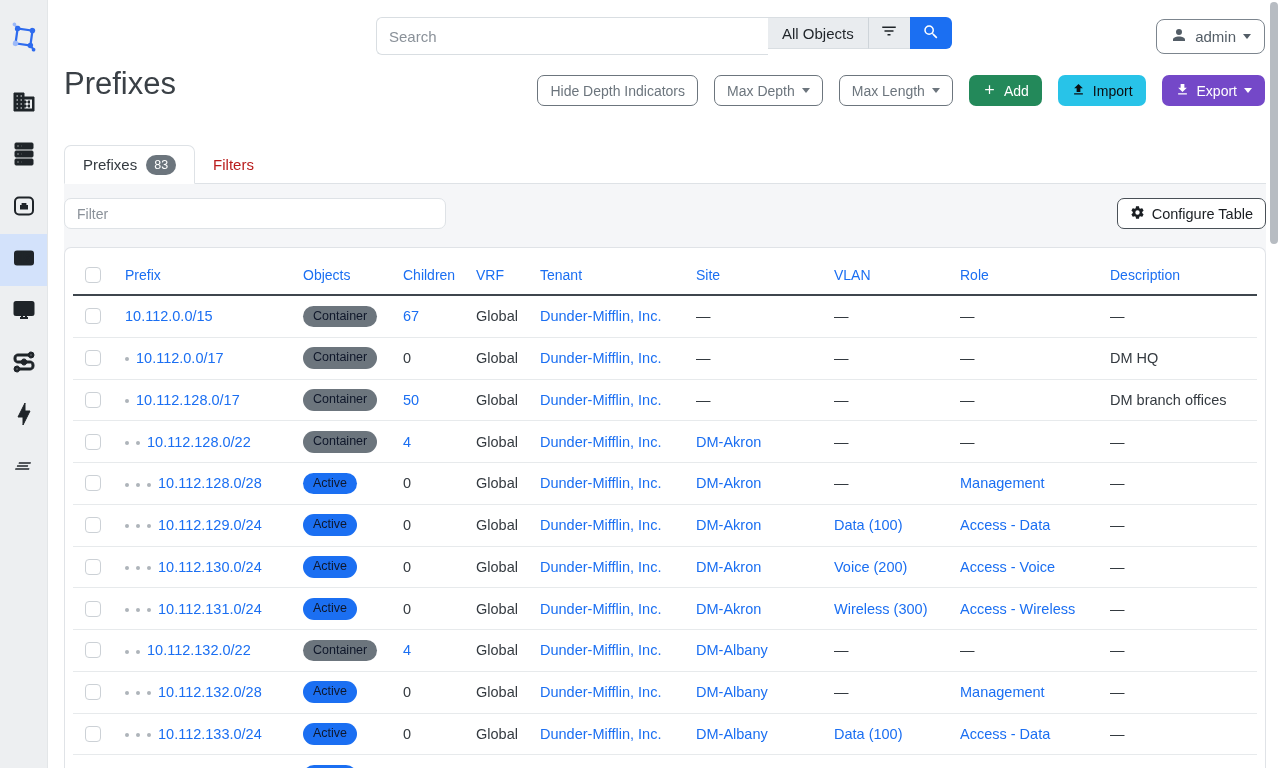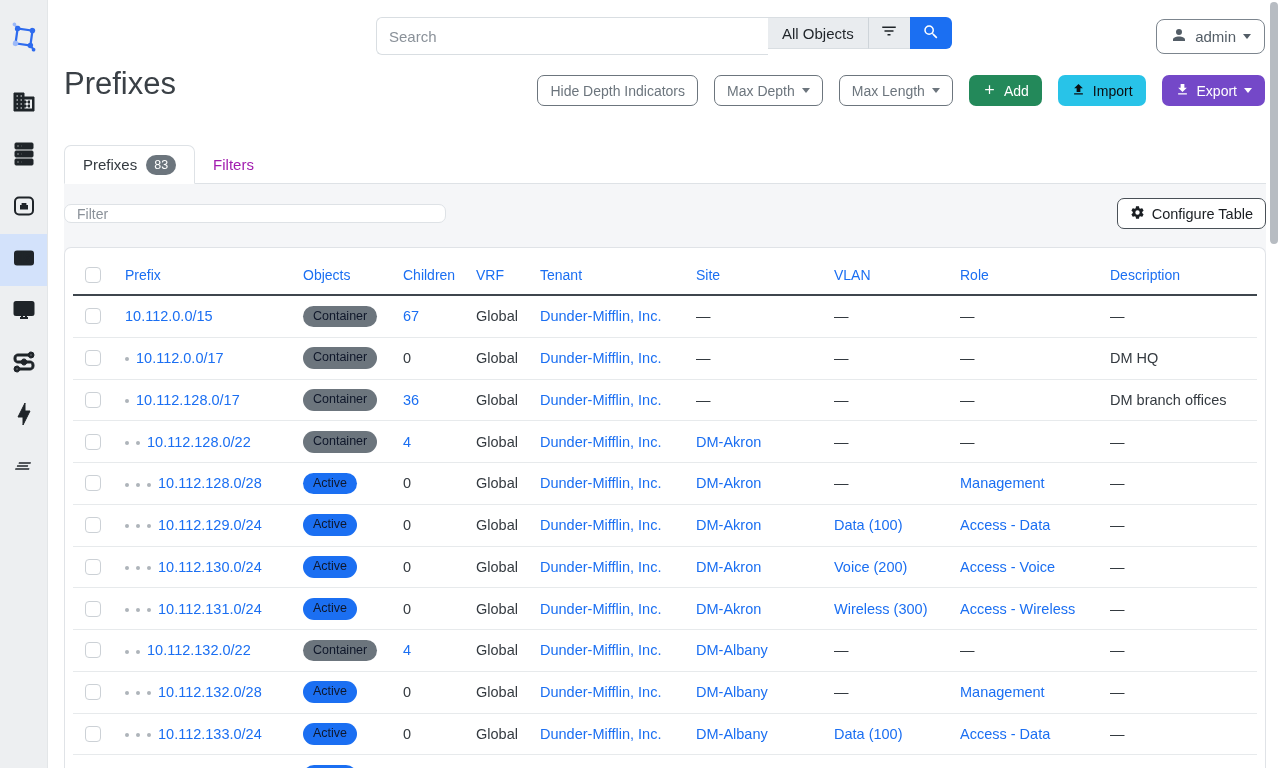--- a/index.html
+++ b/index.html
@@ -52,26 +52,26 @@
   .btn-import { background:#28c3e8; color:#0c0e10; }
   .btn-export { background:#7448c8; color:#fff; }
 
   
   .tabbar { position:absolute; left:64px; top:145px; right:14px; height:39px;
     border-bottom:1px solid #dee2e6; display:flex; align-items:stretch; }
   .tab { display:flex; align-items:center; gap:9px; padding:0 18px; font-size:15px; cursor:pointer; }
   .tab.active { background:#fff; border:1px solid #dee2e6; border-bottom:1px solid #fff;
     border-radius:7px 7px 0 0; color:#343a40; margin-bottom:-1px; }
   .tab-count { background:#6c757d; color:#fff; font-size:12.5px; padding:3px 8px; border-radius:10px; }
-  .tab.tab-filters { color:#a21caf; }
+  .tab.tab-filters { color:#b91c1c; }
 
   
   .pane { position:absolute; left:64px; top:184px; right:14px; bottom:0; background:#f5f6f8; }
   .controls { display:flex; justify-content:space-between; align-items:center; padding:14px 0 18px 0; }
-  .filter-input { width:382px; height:19px; border:1px solid #dee2e6; border-radius:7px;
+  .filter-input { width:382px; height:31px; border:1px solid #dee2e6; border-radius:7px;
     padding:0 12px; font-size:14px; color:#343a40; outline:none; font-family:"Liberation Sans", sans-serif; }
   .filter-input::placeholder { color:#8a9199; }
   .btn-configure { border:1px solid #495057; color:#1a1e22; font-size:14.5px; }
   .btn-configure svg { width:15px; height:15px; fill:#1a1e22; }
 
   .table-card { background:#fff; border:1px solid #e0e3e7; border-bottom:none;
     border-radius:7px 7px 0 0; padding:8px 8px 0 8px; min-height:530px; }
 
   
   table { width:100%; border-collapse:collapse; table-layout:fixed; }
@@ -338,21 +338,21 @@
               <td><span>—</span></td>
               <td><span>—</span></td>
               <td><span>DM HQ</span></td>
             </tr>
             <tr>
               <td>
                 <input class="cbx" type="checkbox" style="">
               </td>
               <td><span class="dot"></span><a>10.112.128.0/17</a></td>
               <td><span class="badge" style="background: rgb(108, 117, 125);">Container</span></td>
-              <td><a>36</a></td>
+              <td><a>50</a></td>
               <td><span>Global</span></td>
               <td><a>Dunder-Mifflin, Inc.</a></td>
               <td><span>—</span></td>
               <td><span>—</span></td>
               <td><span>—</span></td>
               <td><span>DM branch offices</span></td>
             </tr>
             <tr>
               <td>
                 <input class="cbx" type="checkbox" style="">

